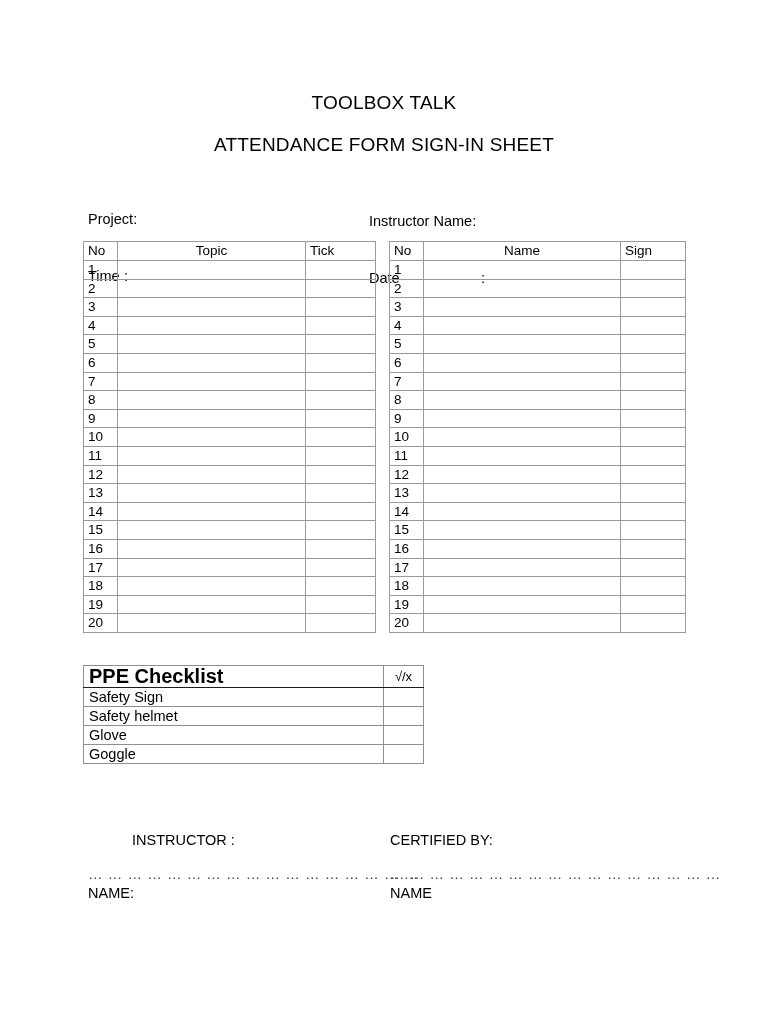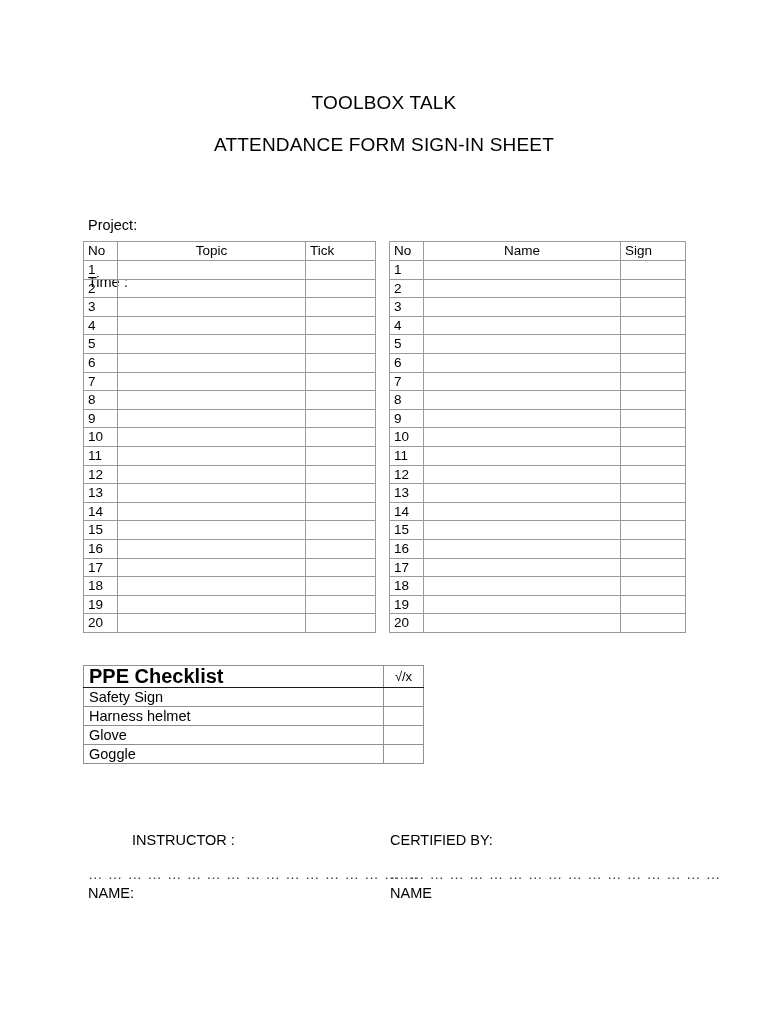--- a/index.html
+++ b/index.html
@@ -37,21 +37,21 @@
   #doc-title { top: 92px; }
   #doc-subtitle { top: 134px; }
 
   
   .meta-block {
     position: absolute;
     font-size: 14.5px;
     line-height: 19px;
     white-space: pre;
   }
-  #meta-left  { left: 88px;  top: 178px; }
+  #meta-left  { left: 88px;  top: 172px; }
   #meta-right { left: 369px; top: 174px; }
   .meta-row { display: block; height: 19px; }
   .meta-label { display: inline-block; }
   .meta-colon { display: inline-block; }
 
   
   .grid {
     position: absolute;
     border-collapse: collapse;
     table-layout: fixed;
@@ -145,20 +145,24 @@
 
   <div class="title" id="doc-subtitle">ATTENDANCE FORM SIGN-IN SHEET</div>
 
   <div class="title" id="doc-title">TOOLBOX TALK</div>
 
   <div class="meta-block" id="meta-left">
     <span class="meta-row"><span class="meta-label">Project:</span><span class="meta-colon"></span></span>
     <span class="meta-row"><span class="meta-label" style="width:36px">Time</span><span class="meta-colon">:</span></span>
   </div>
 
+  <div class="meta-block" id="meta-right">
+    <span class="meta-row"><span class="meta-label">Instructor Name:</span><span class="meta-colon"></span></span>
+    <span class="meta-row"><span class="meta-label" style="width:112px">Date</span><span class="meta-colon">:</span></span>
+  </div>
 
   <table class="grid" id="table-topic">
     <colgroup>
       <col class="col-no">
         <col class="col-topic">
         <col class="col-tick">
     </colgroup>
     <thead>
       <tr class="hdr">
         <th>No</th>
@@ -397,21 +401,21 @@
         <td>PPE Checklist</td>
         <td class="mark">√/x</td>
       </tr>
     </tbody>
     <tbody id="ppe-body">
         <tr>
           <td>Safety Sign</td>
           <td></td>
         </tr>
         <tr>
-          <td>Harness helmet</td>
+          <td>Safety helmet</td>
           <td></td>
         </tr>
         <tr>
           <td>Glove</td>
           <td></td>
         </tr>
         <tr class="last-row">
           <td>Goggle</td>
           <td></td>
         </tr>

